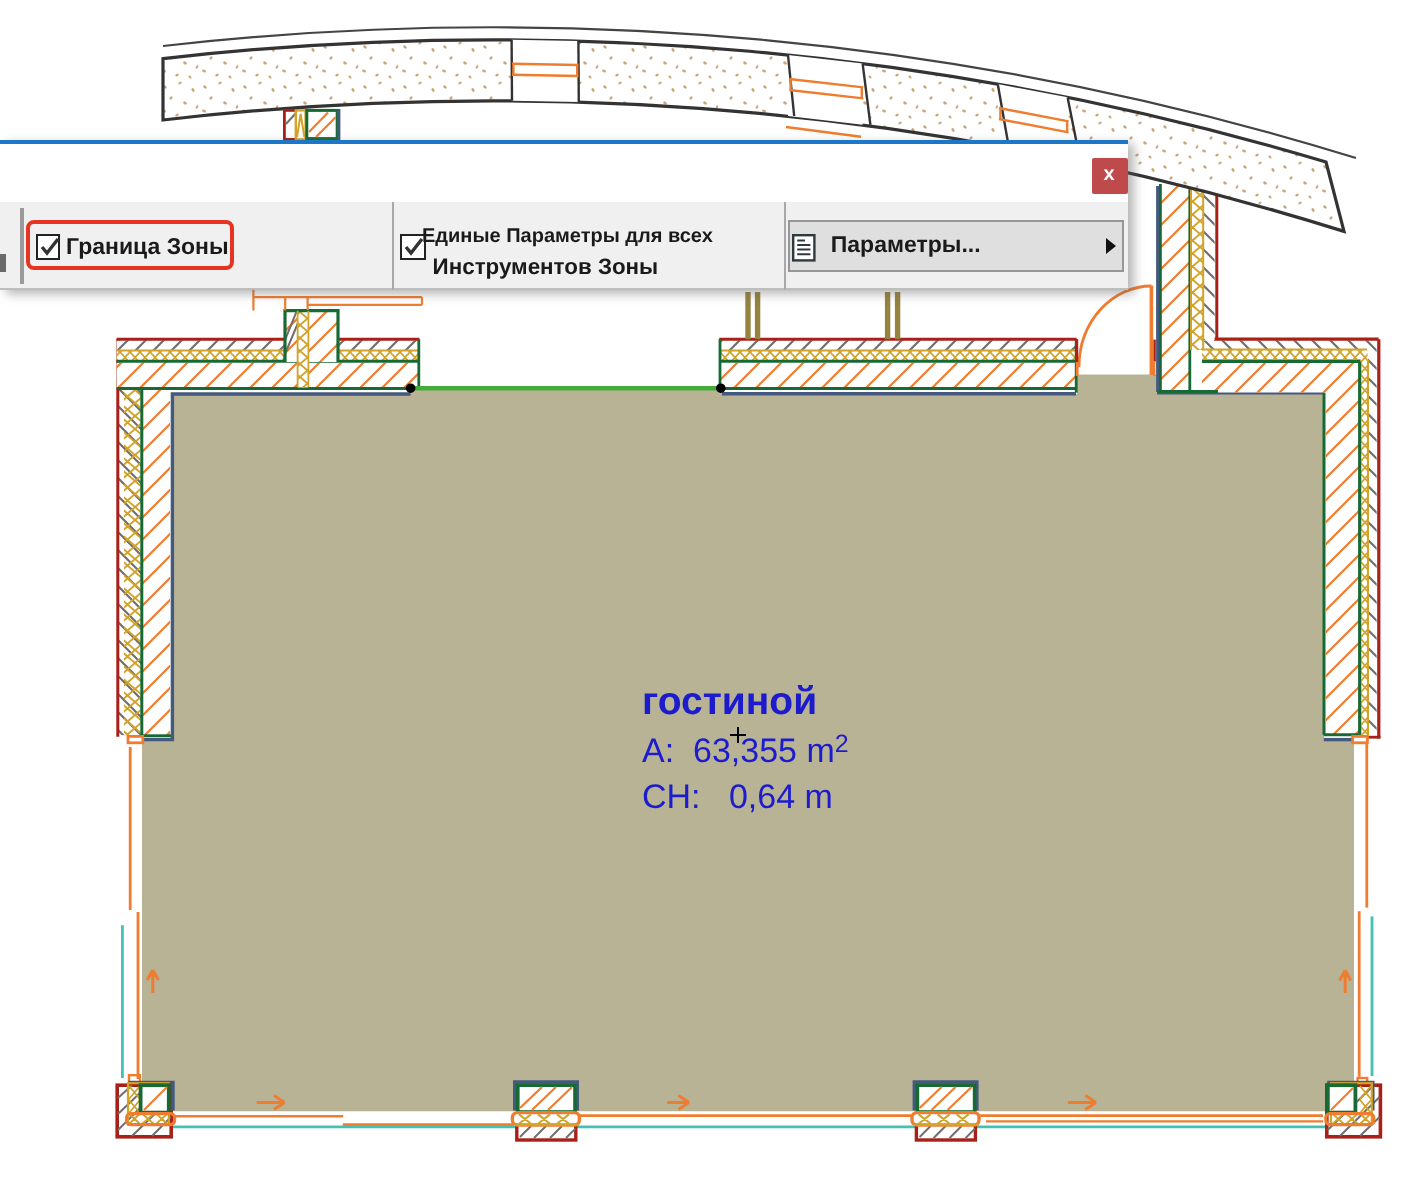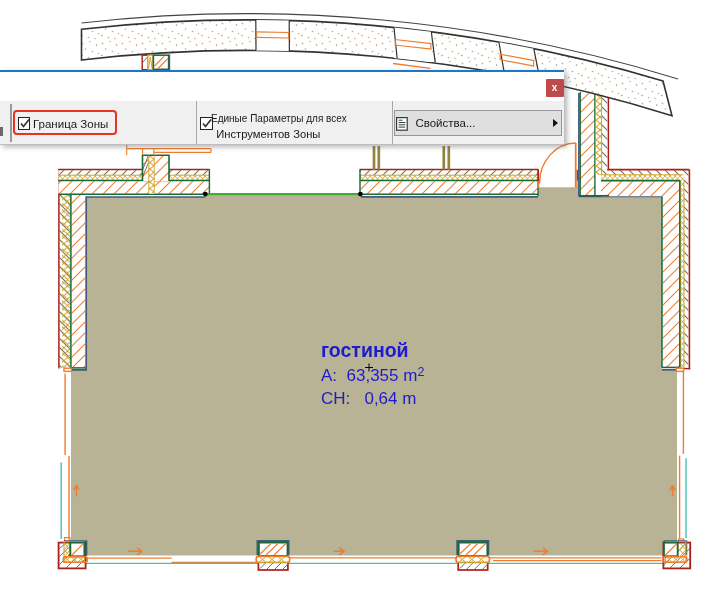--- a/index.html
+++ b/index.html
@@ -5,21 +5,21 @@
 html,body{margin:0;padding:0;background:#fff;}
 body{width:712px;height:599px;position:relative;overflow:hidden;font-family:"Liberation Sans",sans-serif;}
 #plan{position:absolute;left:0;top:0;}
 .palette{position:absolute;left:0;top:70px;width:564px;height:75px;border-top:2px solid #1e76c8;box-sizing:border-box;background:#fff;box-shadow:3px 2px 5px rgba(90,90,90,.45);}
 .client{position:absolute;left:0;top:29px;width:564px;height:44px;background:#f0f0f0;border-bottom:1px solid #bdbdbd;box-sizing:border-box;}
 .xbtn{position:absolute;left:545.5px;top:7px;width:18px;height:18px;background:#bf4a4b;color:#fff;font-weight:bold;font-size:10px;text-align:center;line-height:17px;border-radius:1px;}
 .grip{position:absolute;left:10px;top:32px;width:2px;height:38px;background:#9a9a9a;}
 .notch{position:absolute;left:0;top:55px;width:3px;height:8.5px;background:#6a6a6a;}
 .redbox{position:absolute;left:13.4px;top:37.7px;width:103.6px;height:25.7px;border:2.8px solid #e63322;border-radius:4px;box-sizing:border-box;}
 .cb{position:absolute;width:12.6px;height:12.6px;background:#fff;border:1.6px solid #222;box-sizing:border-box;}
-.lbl{position:absolute;color:#1a1a1a;white-space:nowrap;}
+.lbl{position:absolute;color:#1a1a1a;white-space:nowrap;font-weight:bold;}
 .sep{position:absolute;top:29px;width:1px;height:44px;background:#a8a8a8;}
 .btn{position:absolute;left:393.5px;top:38.3px;width:168.5px;height:25.5px;background:#dfdfdf;border:1px solid #969696;box-sizing:border-box;}
 .arrow-r{position:absolute;left:553px;top:47px;width:0;height:0;border-left:5.5px solid #111;border-top:4.5px solid transparent;border-bottom:4.5px solid transparent;}
 </style>
 </head>
 <body>
 <svg id="plan" width="712" height="599" viewBox="0 0 712 599">
 <defs>
 <pattern id="po" width="11" height="11" patternUnits="userSpaceOnUse">
   <path d="M-1,1 L1,-1 M0,11 L11,0 M10,12 L12,10" stroke="#ef7d30" stroke-width="1.1" fill="none"></path>
@@ -307,15 +307,15 @@
       <path d="M2,5.5 L4.5,8.5 L10,1.5" stroke="#333" stroke-width="1.7" fill="none"></path>
     </svg>
  <div class="lbl" style="left:211px;top:41.7px;font-size:10px;line-height:1;">Единые Параметры для всех</div>
  <div class="lbl" style="left:216.3px;top:57.2px;font-size:11.2px;line-height:1;">Инструментов Зоны</div>
  <div class="sep" style="left:391.5px;"></div>
  <div class="btn"></div>
  <svg style="position:absolute;left:395.5px;top:44.5px;" width="12" height="14" viewBox="0 0 12 14">
    <rect x="0.6" y="0.6" width="10.6" height="12.6" fill="#fff" stroke="#2f3a3f" stroke-width="1.2"></rect>
    <path d="M2.6,3.2 L6.5,3.2 M2.6,5.5 L9.2,5.5 M2.6,7.8 L9.2,7.8 M2.6,10.1 L9.2,10.1" stroke="#2f3a3f" stroke-width="1"></path>
  </svg>
- <div class="lbl" style="left:415.4px;top:46.2px;font-size:11.5px;line-height:1;">Свойства...</div>
+ <div class="lbl" style="left:415.4px;top:46.2px;font-size:11.5px;line-height:1;">Параметры...</div>
  <div class="arrow-r"></div>
 </div>
 
 </body></html>

